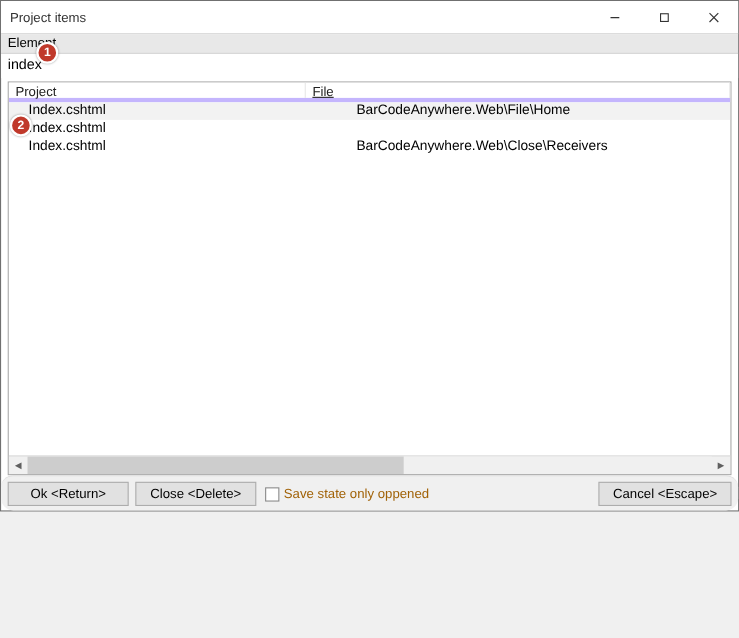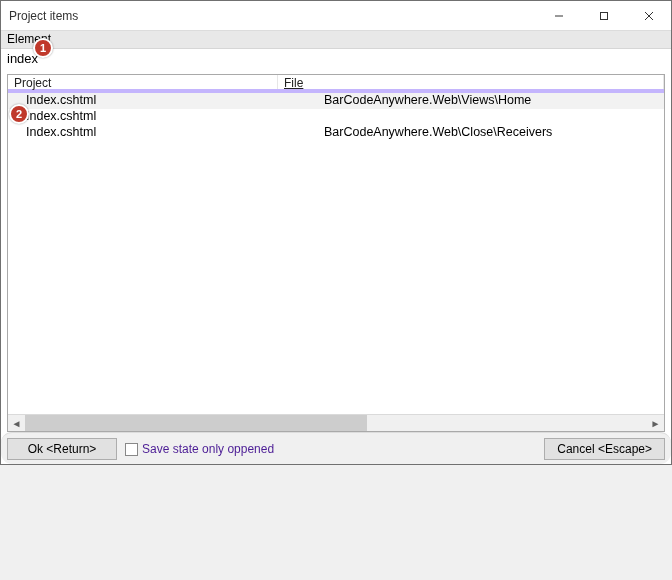--- a/index.html
+++ b/index.html
@@ -165,21 +165,21 @@
       align-items: center;
       justify-content: center;
       min-width: 110px;
     }
     .chk-wrap {
       display: flex;
       align-items: flex-end;
       gap: 4px;
       margin-left: 2px;
       font-size: 12px;
-      color: #4c1d95;
+      color: #a16207;
     }
     .chk {
       width: 13px;
       height: 13px;
       border: 1px solid #888;
       background: #fff;
     }
     .spacer { flex: 1; }
     .callout {
       position: absolute;
@@ -236,41 +236,42 @@
   </div>
 
   <div class="content">
     <div class="columns">
       <div class="col-header col-project">Project</div>
       <div class="col-header col-file">File</div>
     </div>
     <div class="rows" id="rows">
         <div class="row selected">
           <div class="cell cell-project">Index.cshtml</div>
-          <div class="cell cell-file">BarCodeAnywhere.Web\Views\Home</div>
+          <div class="cell cell-file">BarCodeAnywhere.Web\File\Home</div>
         </div>
         <div class="row">
           <div class="cell cell-project">Index.cshtml</div>
         </div>
         <div class="row">
           <div class="cell cell-project">Index.cshtml</div>
           <div class="cell cell-file">BarCodeAnywhere.Web\Close\Receivers</div>
         </div>
       </div>
     <div class="hscroll-area">
       <div class="hscroll-arrow">◄</div>
       <div class="hscroll-track">
         <div class="hscroll-thumb"></div>
       </div>
       <div class="hscroll-arrow">►</div>
     </div>
   </div>
 
   <div class="footer">
     <button class="btn">Ok &lt;Return&gt;</button>
+    <button class="btn">Close &lt;Delete&gt;</button>
     <label class="chk-wrap">
       <span class="chk"></span>
       <span>Save state only oppened</span>
     </label>
     <div class="spacer"></div>
     <button class="btn">Cancel &lt;Escape&gt;</button>
   </div>
 
   <div class="callout callout-1">1</div>
   <div class="callout callout-2">2</div>

